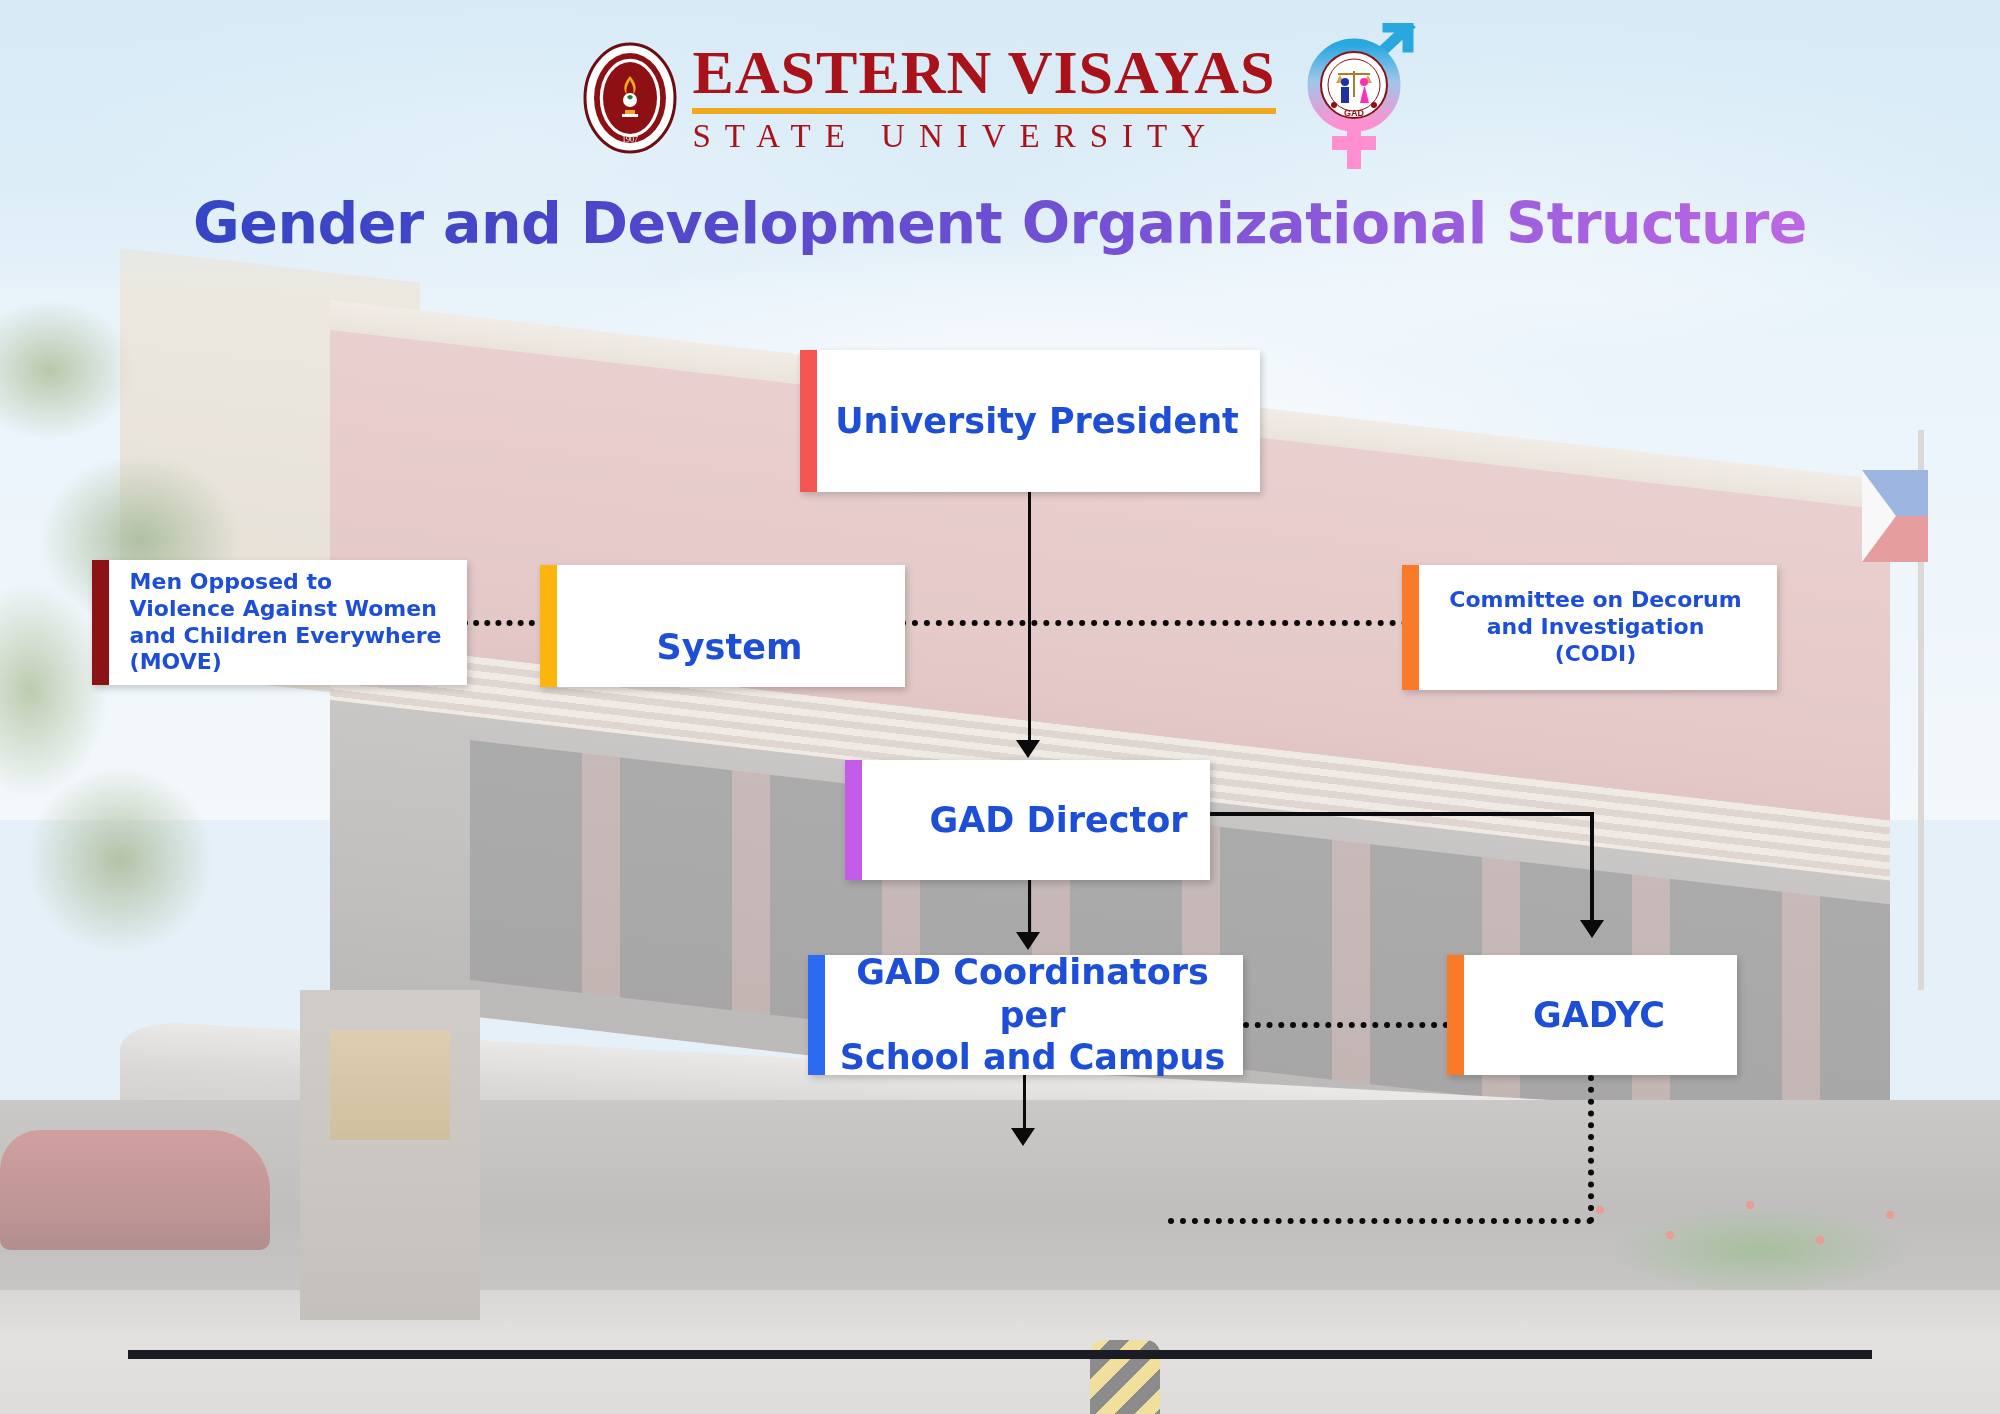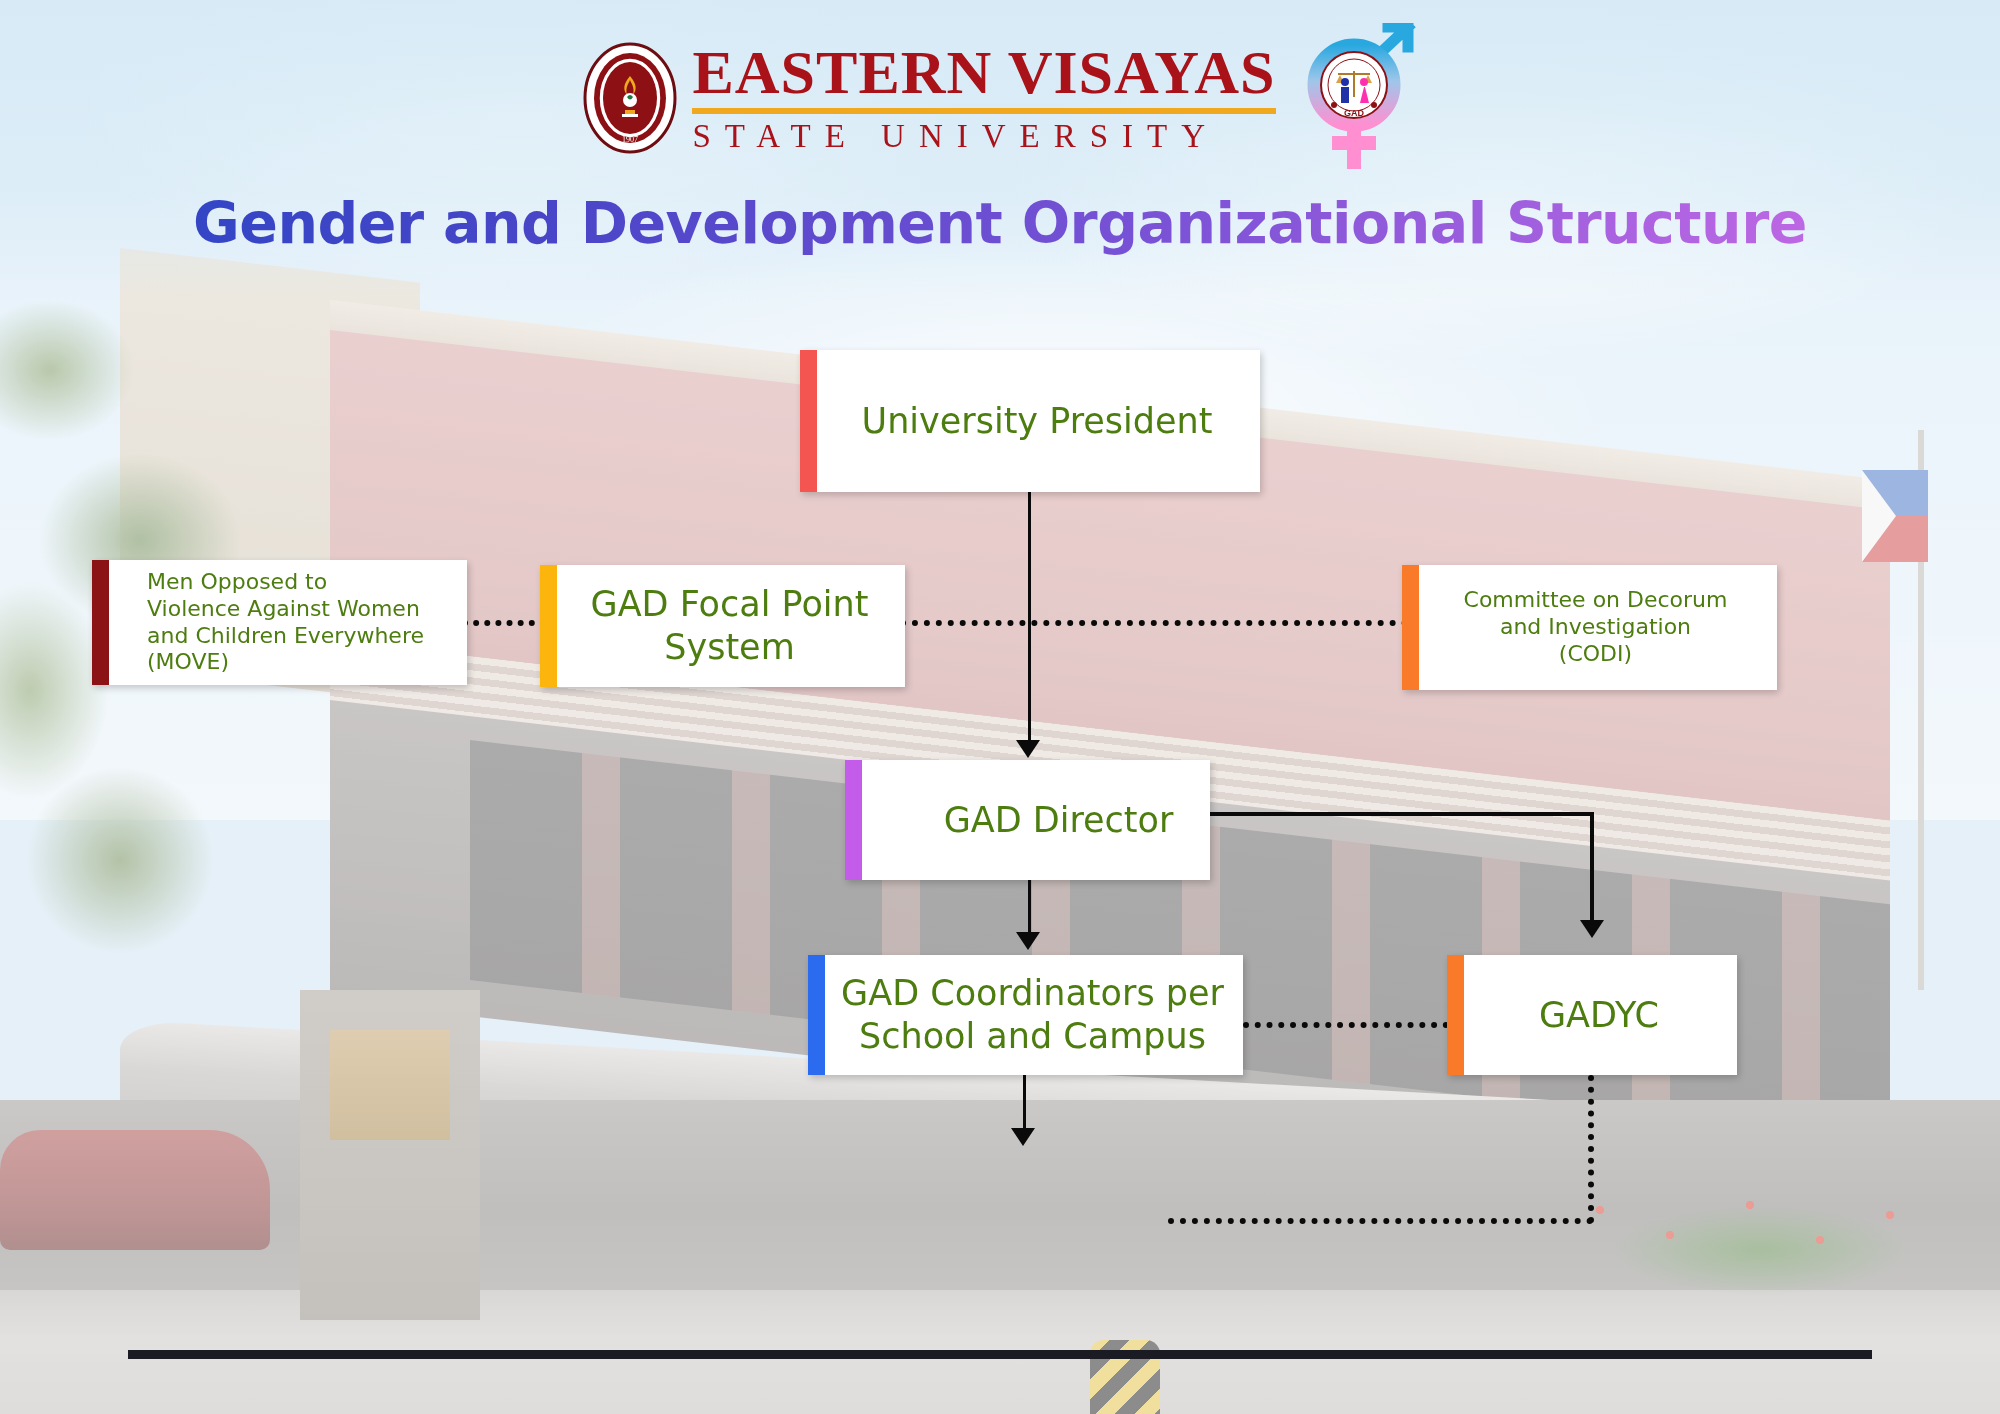--- a/index.html
+++ b/index.html
@@ -194,22 +194,22 @@
     position: absolute;
     background: #ffffff;
     display: flex; align-items: center; justify-content: center;
     box-shadow: 2px 3px 7px rgba(0,0,0,.20);
   }
   .node .accent {
     position: absolute; left: 0; top: 0; bottom: 0; width: 17px;
   }
   .node .label {
     font-family: "DejaVu Sans", sans-serif;
-    font-weight: normal;
-    color: #4d7c0f;
+    font-weight: bold;
+    color: #1d4ed8;
     text-align: center;
     line-height: 1.22;
     padding: 0 16px 0 30px;
   }
   .node.big .label { font-size: 35px; }
   .node.small .label {
     font-size: 22px; text-align: left; padding: 0 14px 0 26px;
   }
 
   
@@ -379,21 +379,21 @@
       <span class="label">University President</span>
     </div>
 
     <div class="node small" id="node-move">
       <span class="accent" style="background:#8b1316"></span>
       <span class="label"><span>Men Opposed to</span><br><span>Violence Against Women</span><br><span>and Children Everywhere</span><br><span>(MOVE)</span></span>
     </div>
 
     <div class="node big" id="node-focal">
       <span class="accent" style="background:#fbb50c"></span>
-      <span class="label"><span>GAD Focal Point</span><br><span>System</span></span>
+      <span class="label"><br><span>System</span></span>
     </div>
 
     <div class="node small" id="node-codi">
       <span class="accent" style="background:#f97b2a"></span>
       <span class="label" style="text-align:center"><span>Committee on Decorum</span><br><span>and Investigation</span><br><span>(CODI)</span></span>
     </div>
 
     <div class="node big" id="node-director">
       <span class="accent" style="background:#c35ce8"></span>
       <span class="label">GAD Director</span>

